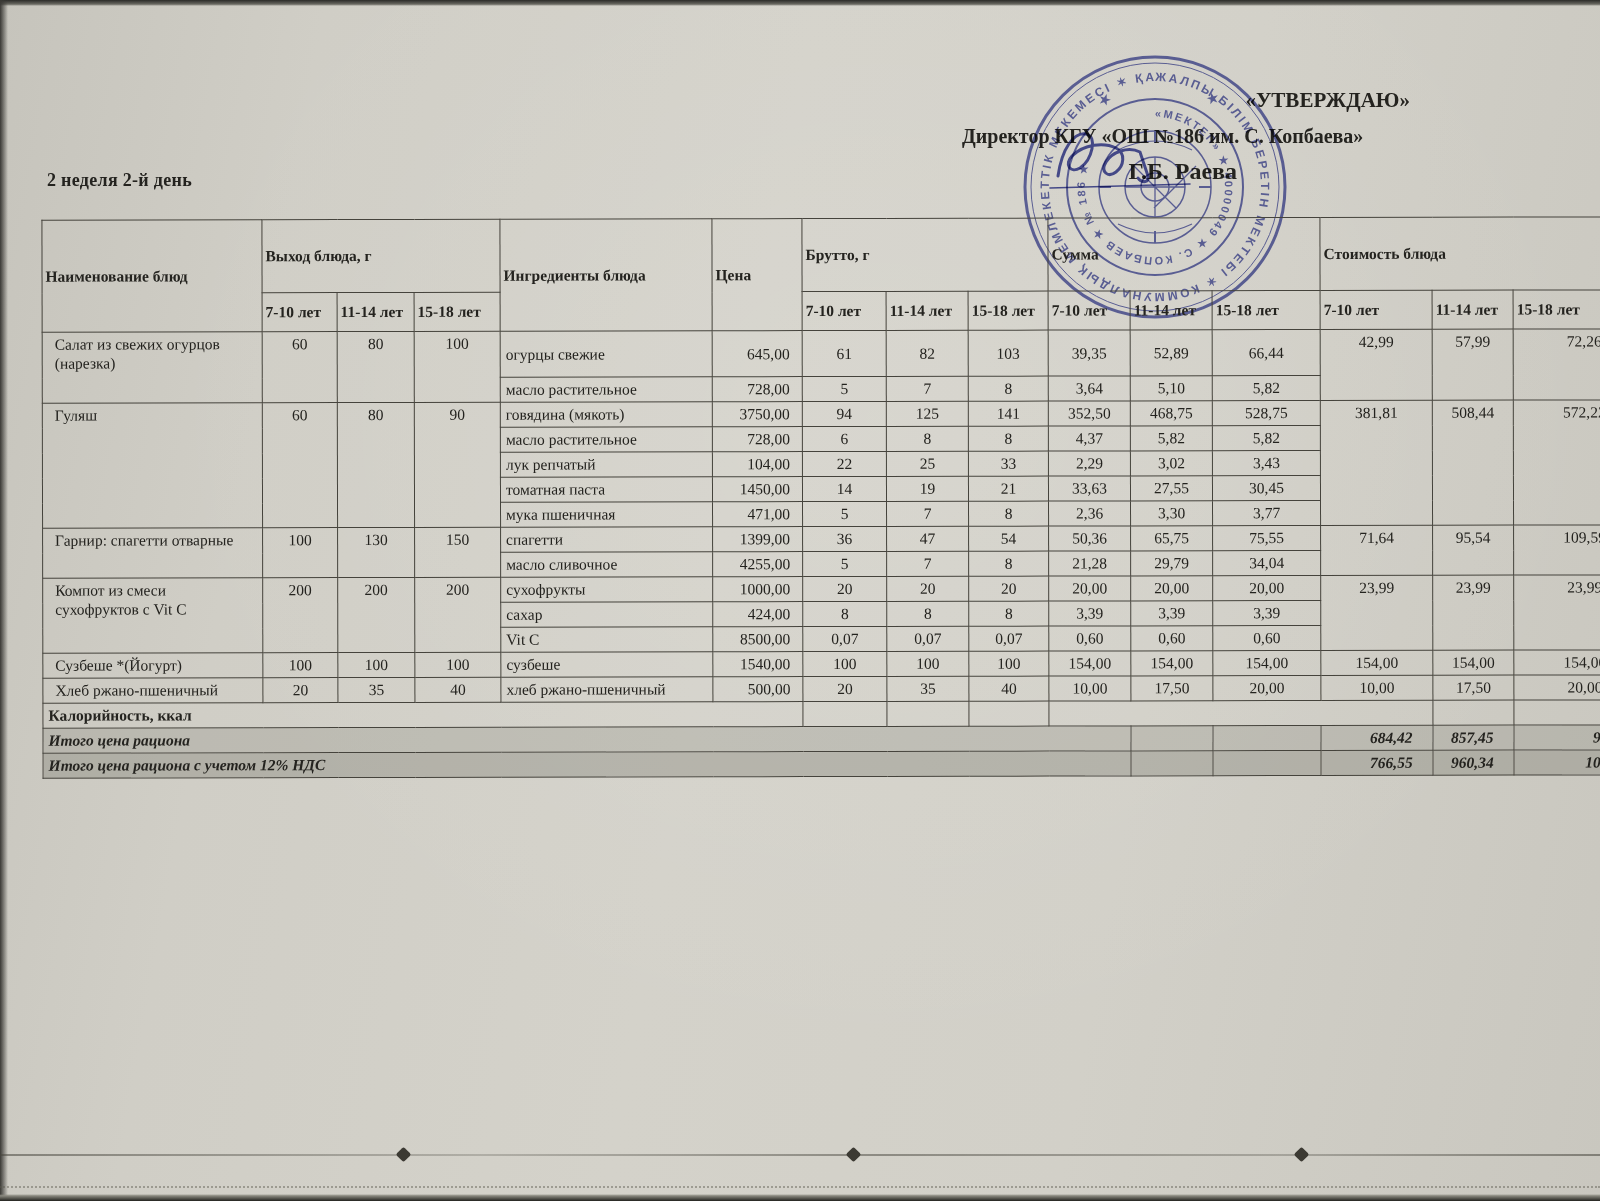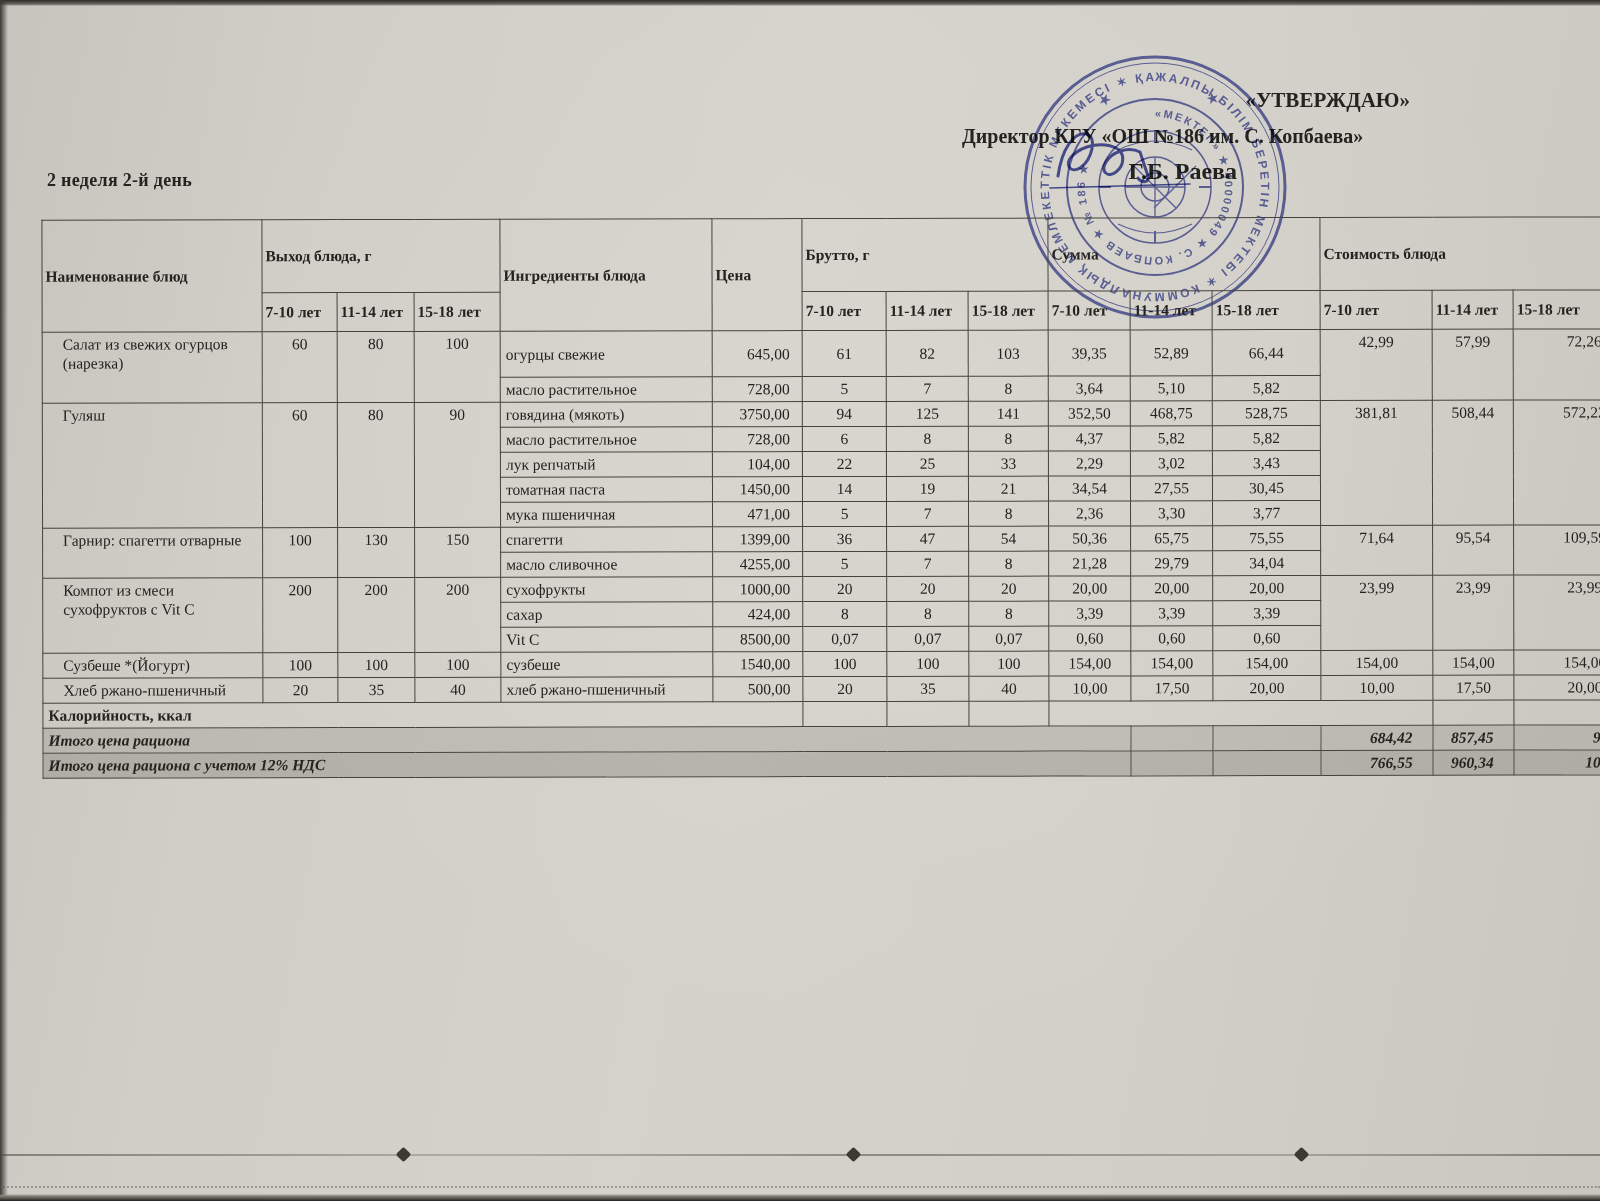--- a/index.html
+++ b/index.html
@@ -21,21 +21,21 @@
   .approval .l1{font-size:21px;margin-left:330px;white-space:nowrap;}
   .approval .l2{font-size:20px;margin-top:12px;white-space:nowrap;}
   .approval .l3{font-size:24px;margin-top:10px;margin-left:40px;white-space:nowrap;}
 
   .tablewrap{position:absolute;left:42px;top:218px;transform:rotate(-0.12deg);}
   table{border-collapse:collapse;table-layout:fixed;width:1613px;font-size:15.5px;}
   td,th{border:1px solid #45433c;padding:1px 3px;vertical-align:middle;overflow:hidden;}
   th{font-weight:bold;text-align:left;font-size:15.5px;}
   tr.hdr1 th{height:70px;}
   tr.hdr2 th{height:36px;}
-  td.dish{vertical-align:top;text-align:left;padding:2px 20px;line-height:1.25;}
+  td.dish{vertical-align:top;text-align:left;padding:2px 12px;line-height:1.25;}
   td.num-top{vertical-align:top;text-align:center;padding-top:3px;}
   td.ingr{text-align:left;padding-left:5px;}
   td.price{text-align:right;padding-right:12px;}
   td.ctr{text-align:center;}
   tr.row{height:25px;}
   tr.row-tall{height:46px;}
   tr.foot{height:25px;}
   td.footlabel{font-weight:bold;text-align:left;padding-left:5px;}
   td.ital{font-style:italic;}
   tr.shade1 td{background:rgba(138,136,126,.28);}
@@ -210,21 +210,21 @@
       <td class="ctr">2,29</td>
       <td class="ctr">3,02</td>
       <td class="ctr">3,43</td>
     </tr>
     <tr class="row">
       <td class="ingr">томатная паста</td>
       <td class="price">1450,00</td>
       <td class="ctr">14</td>
       <td class="ctr">19</td>
       <td class="ctr">21</td>
-      <td class="ctr">34,54</td>
+      <td class="ctr">33,63</td>
       <td class="ctr">27,55</td>
       <td class="ctr">30,45</td>
     </tr>
     <tr class="row">
       <td class="ingr">мука пшеничная</td>
       <td class="price">471,00</td>
       <td class="ctr">5</td>
       <td class="ctr">7</td>
       <td class="ctr">8</td>
       <td class="ctr">2,36</td>

